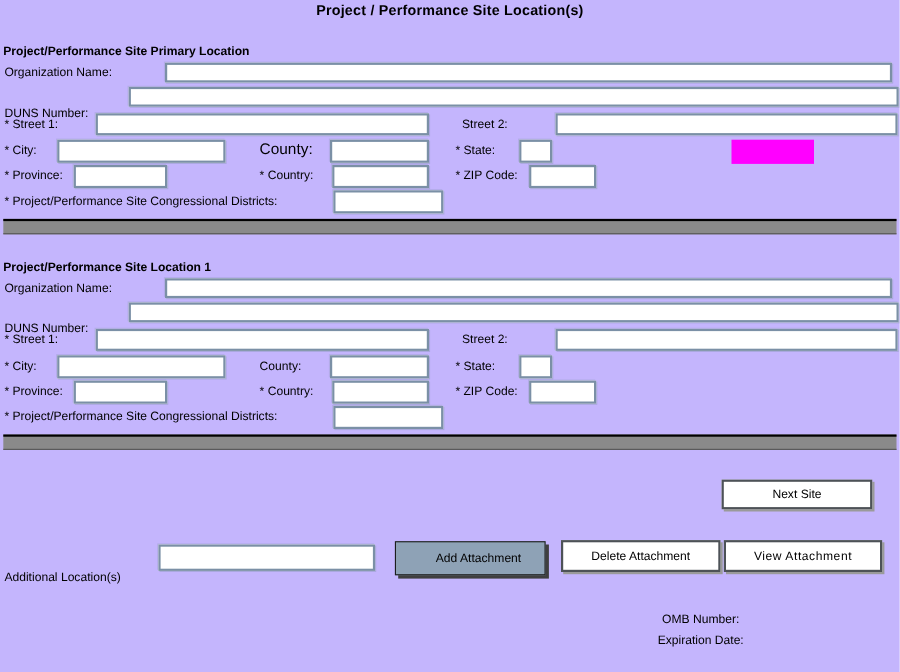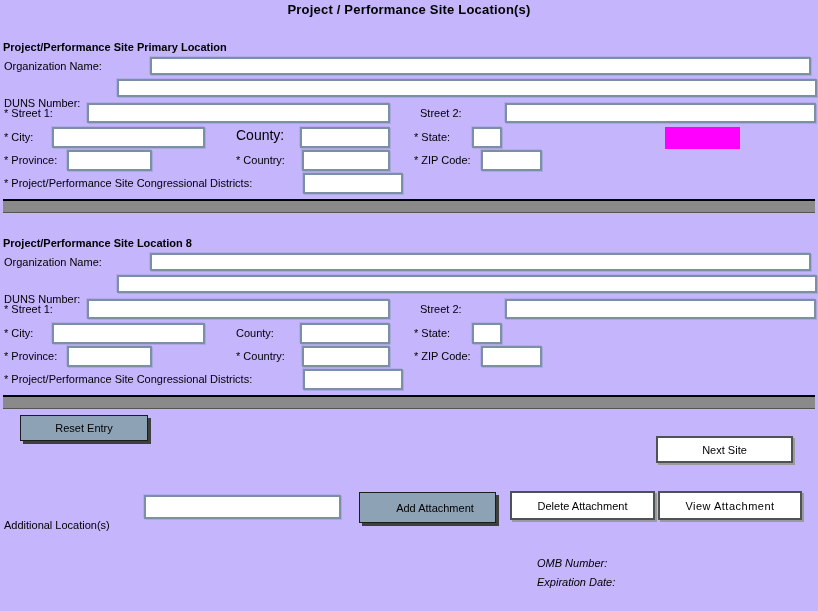--- a/index.html
+++ b/index.html
@@ -96,21 +96,21 @@
   }
   .btn-reset { left: 20px;  top: 415px; width: 128px; height: 26px; }
   .btn-next  { left: 656px; top: 436px; width: 137px; height: 27px; }
   .btn-add   { left: 359px; top: 492px; width: 137px; height: 31px; box-shadow: 2px 2px 0 #6f6f6f; padding-left: 15px; }
   .btn-del   { left: 510px; top: 491px; width: 145px; height: 29px; }
   .btn-view  { left: 658px; top: 491px; width: 144px; height: 29px; letter-spacing: .5px; }
   .addl-label { position: absolute; left: 4px; top: 502px; font-size: 11px; margin-top: 17px; }
   .addl-input { left: 144px; top: 495px; width: 197px; height: 24px; }
   .omb-line {
     position: absolute; right: 81px;
-    width: 200px; text-align: left; font-size: 11px; font-style: italic;
+    width: 200px; text-align: center; font-size: 11px;
   }
   .omb-number { top: 557px; }
   .exp-date   { top: 576px; }
 </style>
 </head>
 <body>
 
 <div class="screen">
 
   <div class="page-title">Project / Performance Site Location(s)</div>
@@ -144,21 +144,21 @@
     <div class="lbl l-zip">* ZIP Code:</div>
     <input class="field f-zip" type="text" style="">
 
     <div class="lbl l-congress">* Project/Performance Site Congressional Districts:</div>
     <input class="field f-congress" type="text" style="">
 
     <div class="divider"></div>
   </section>
 
   <section class="site-section" style="top:237px">
-    <div class="sec-header">Project/Performance Site Location 8</div>
+    <div class="sec-header">Project/Performance Site Location 1</div>
 
     <div class="lbl l-org">Organization Name:</div>
     <input class="field f-org" type="text" style="">
 
     <div class="lbl l-duns">DUNS Number:</div>
     <input class="field f-duns" type="text" style="">
 
     <div class="lbl l-street1">* Street 1:</div>
     <input class="field f-street1" type="text" style="">
     <div class="lbl l-street2">Street 2:</div>
@@ -177,21 +177,20 @@
     <input class="field f-country" type="text" style="">
     <div class="lbl l-zip">* ZIP Code:</div>
     <input class="field f-zip" type="text" style="">
 
     <div class="lbl l-congress">* Project/Performance Site Congressional Districts:</div>
     <input class="field f-congress" type="text" style="">
 
     <div class="divider"></div>
   </section>
 
-  <button class="btn blue btn-reset">Reset Entry</button>
   <button class="btn white btn-next">Next Site</button>
 
   <div class="addl-label">Additional Location(s)</div>
   <input class="field addl-input" type="text" style="">
 
   <button class="btn blue btn-add">Add Attachment</button>
   <button class="btn white btn-del">Delete Attachment</button>
   <button class="btn white btn-view">View Attachment</button>
 
   <div class="omb-line omb-number">OMB Number:</div>

